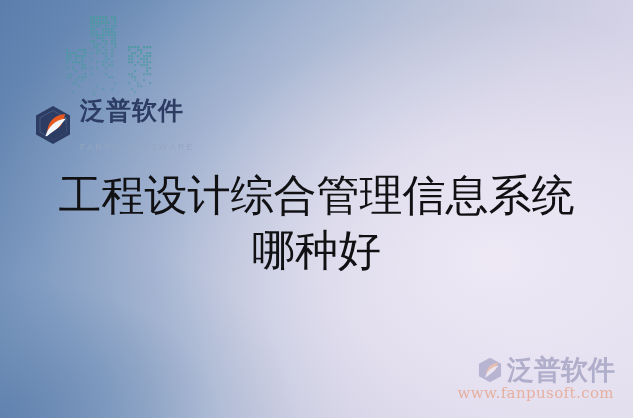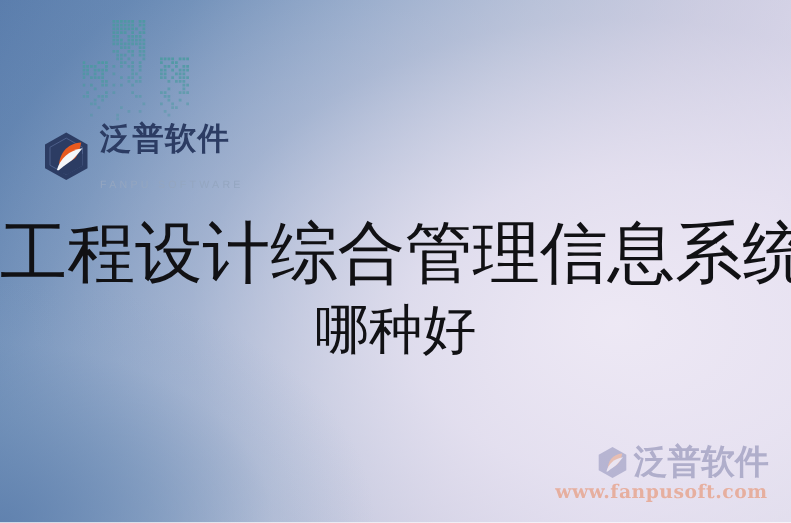--- a/index.html
+++ b/index.html
@@ -75,21 +75,21 @@
     width: 633px;
     text-align: center;
     font-family: "DejaVu Serif", "Liberation Serif", serif;
     font-size: 44px;
     line-height: 1.28;
     color: #111114;
     letter-spacing: 0px;
     white-space: nowrap;
   }
   .headline .line { display: block; }
-  .headline .line-1 { font-size: 54px; }
+  .headline .line-1 { font-size: 43px; }
   .headline .line-2 { font-size: 43px; }
 
   
   .watermark {
     position: absolute;
     right: 18px;
     bottom: 16px;
     display: flex;
     flex-direction: column;
     align-items: flex-end;
@@ -102,21 +102,21 @@
     font-family: "DejaVu Sans", "Liberation Sans", sans-serif;
     font-size: 27px;
     font-weight: 700;
     color: #8f8fb4;
     letter-spacing: 0px;
     line-height: 1;
   }
   .wm-url {
     font-family: "DejaVu Serif", "Liberation Serif", serif;
     font-size: 15px;
-    font-weight: 700;
+    font-weight: 400;
     color: #e8926f;
     letter-spacing: 0.4px;
     margin-top: 1px;
     margin-right: 1px;
     margin-left: 44px;
   }
 </style>
 </head>
 <body>
 

